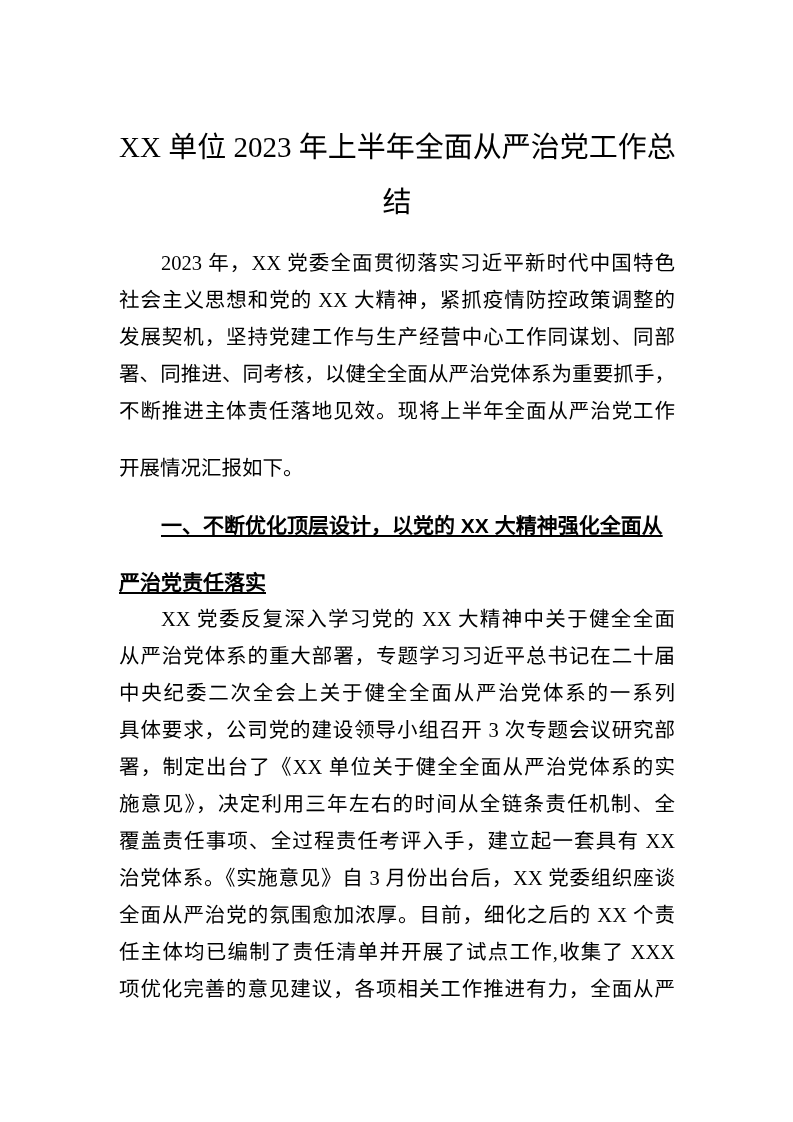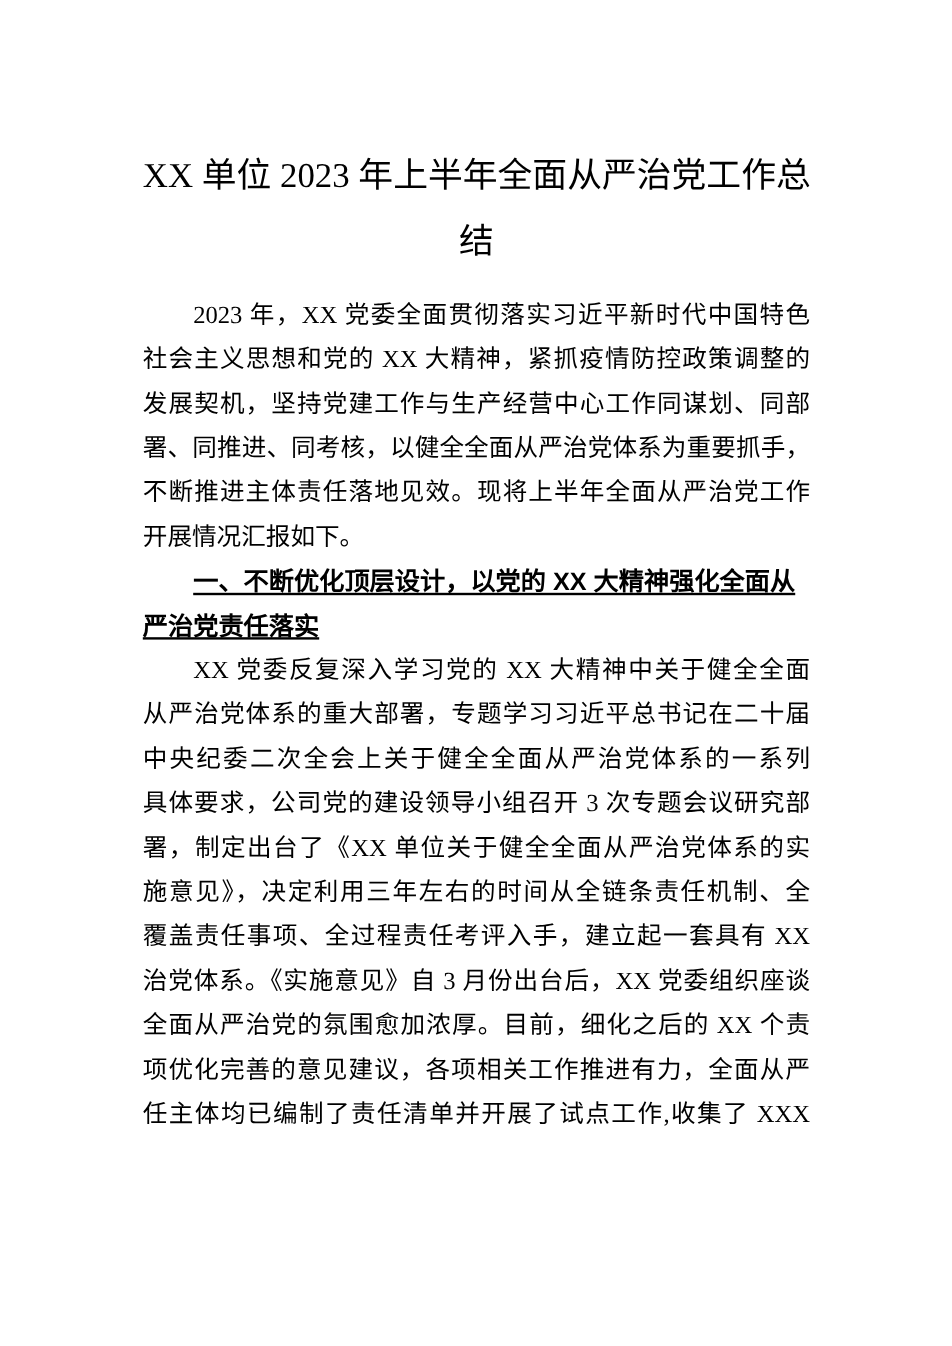--- a/index.html
+++ b/index.html
@@ -38,20 +38,21 @@
     text-align-last: justify;
     white-space: nowrap;
     font-family: Liberation Serif, serif;
   }
   .line.indent {
     padding-left: 42px;
   }
   .line.short {
     text-align: left;
     text-align-last: left;
+    margin-top: 20px;
   }
   .heading .line {
     font-family: "Liberation Sans", "DejaVu Sans", sans-serif;
     font-weight: 700;
     font-size: 21px;
     text-decoration: underline;
   }
 </style>
 </head>
 <body>
@@ -80,17 +81,17 @@
   <div class="para">
     <div class="line indent">XX 党委反复深入学习党的 XX 大精神中关于健全全面</div>
     <div class="line">从严治党体系的重大部署，专题学习习近平总书记在二十届</div>
     <div class="line">中央纪委二次全会上关于健全全面从严治党体系的一系列</div>
     <div class="line">具体要求，公司党的建设领导小组召开 3 次专题会议研究部</div>
     <div class="line">署，制定出台了《XX 单位关于健全全面从严治党体系的实</div>
     <div class="line">施意见》，决定利用三年左右的时间从全链条责任机制、全</div>
     <div class="line">覆盖责任事项、全过程责任考评入手，建立起一套具有 XX</div>
     <div class="line">治党体系。《实施意见》自 3 月份出台后，XX 党委组织座谈</div>
     <div class="line">全面从严治党的氛围愈加浓厚。目前，细化之后的 XX 个责</div>
+    <div class="line">任主体均已编制了责任清单并开展了试点工作,收集了 XXX</div>
     <div class="line">项优化完善的意见建议，各项相关工作推进有力，全面从严</div>
-    <div class="line">任主体均已编制了责任清单并开展了试点工作,收集了 XXX</div>
   </div>
 
 </div>
 
 </body></html>

